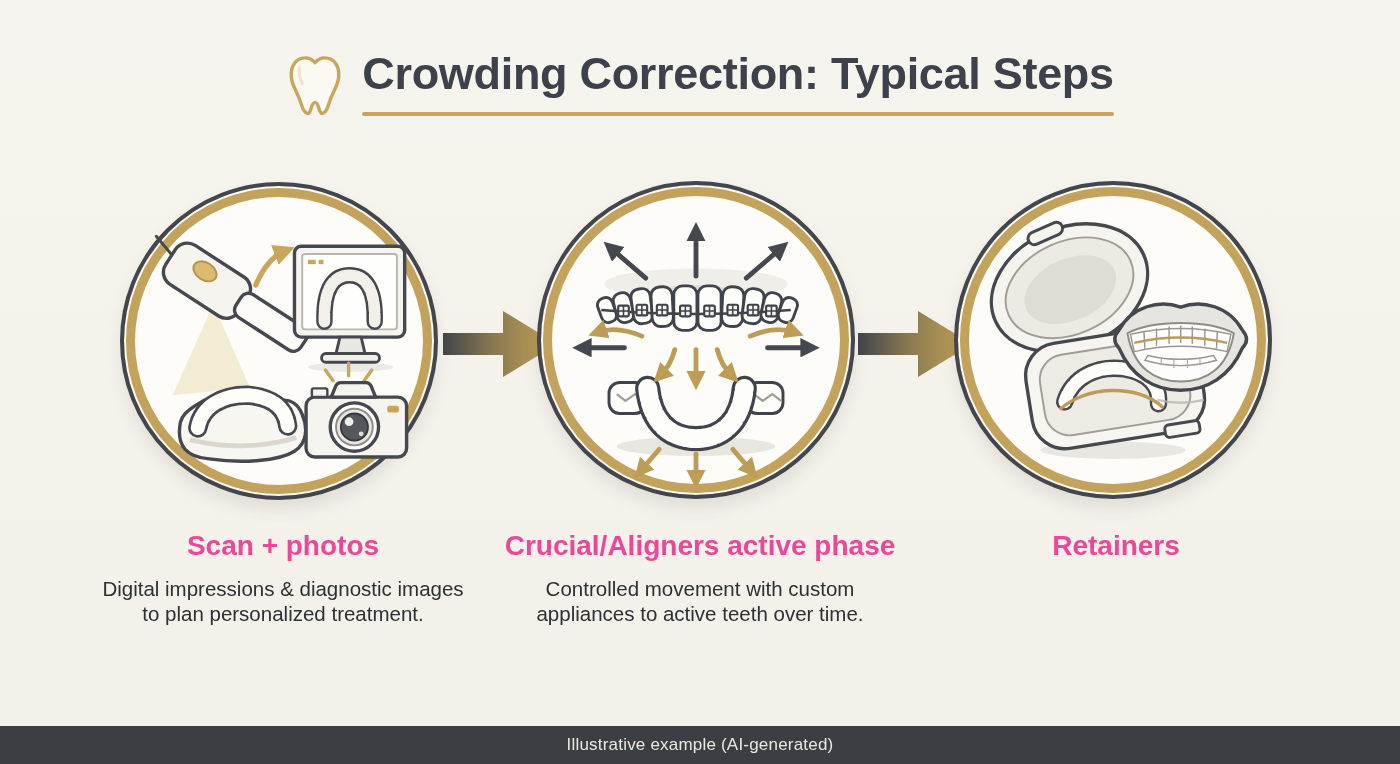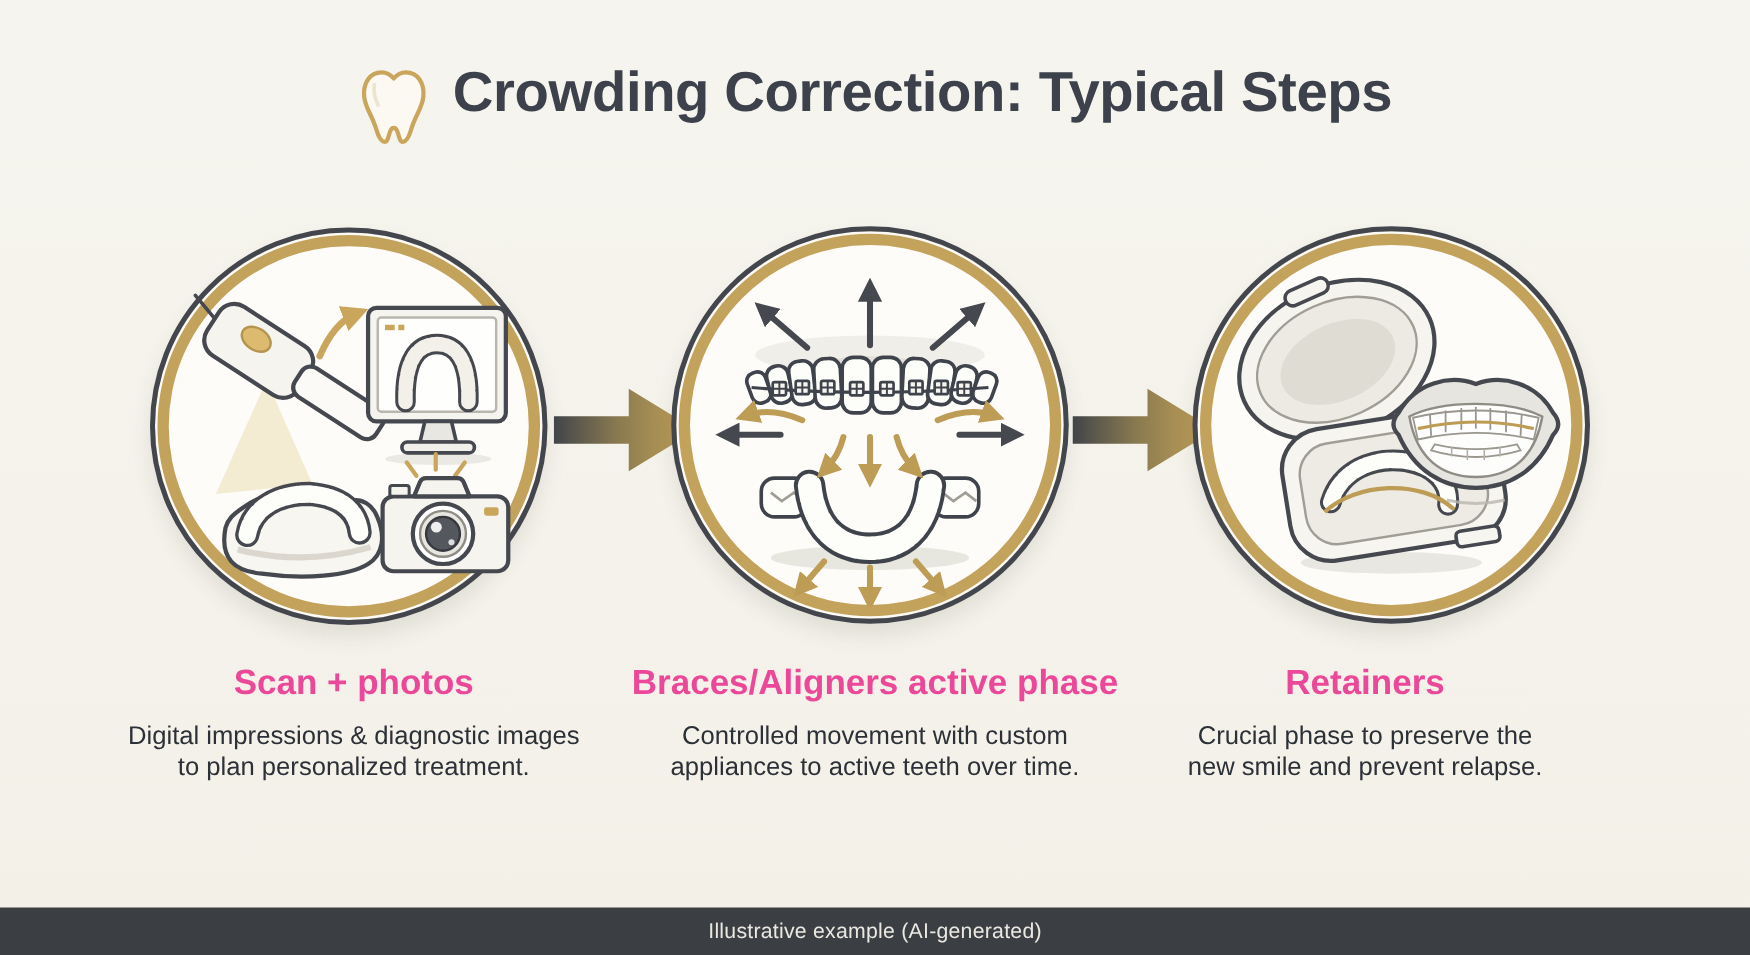--- a/index.html
+++ b/index.html
@@ -7,21 +7,21 @@
   body {
     position:relative;
     font-family:"Liberation Sans", sans-serif;
     background:linear-gradient(180deg,#f5f4ee 0%,#f4f2ea 60%,#f2f0e7 100%);
   }
 
   
   .header { position:absolute; top:48px; left:0; width:100%;
             display:flex; justify-content:center; align-items:flex-start; gap:18px; }
   .tooth-icon-wrap { margin-top:4px; }
-  .title-col { display:flex; }
+  .title-col { display:flex; flex-direction:column; }
   h1.title { font-size:45px; font-weight:700; color:#3d414c; letter-spacing:-0.3px; white-space:nowrap; }
   .title-underline { width:100%; height:4px; background:#c7a65f; margin-top:12px; border-radius:2px; }
 
   
   .circle { position:absolute; width:318px; height:318px; border-radius:50%;
             background:#fdfcf9; border:4px solid #43464c;
             box-shadow: inset 0 0 0 2px #fbfaf6, inset 0 0 0 11px #c3a25c, 0 10px 16px rgba(70,65,45,0.10); }
   .circle svg { position:absolute; left:10px; top:10px; width:290px; height:290px; }
   #circle-1 { left:120px; top:182px; }
   #circle-2 { left:537px; top:181px; }
@@ -30,21 +30,21 @@
   
   .connector { position:absolute; top:302px; width:118px; height:84px; z-index:0; }
   #connector-1 { left:443px; }
   #connector-2 { left:858px; }
   .circle { z-index:1; }
 
   
   .step-text { position:absolute; top:530px; width:460px; text-align:center; }
   #step-text-1 { left:53px; }
   #step-text-2 { left:470px; }
-  #step-text-3 { left:862px; }
+  #step-text-3 { left:886px; }
   .step-heading { font-size:28px; font-weight:700; color:#ec4899; white-space:nowrap; margin-bottom:15px; }
   .step-desc { font-size:20.5px; line-height:1.2; color:#2c3037; margin:0 auto; }
   #step-text-1 .step-desc { max-width:372px;margin-left:44px; }
   #step-text-2 .step-desc { max-width:344px; }
   #step-text-3 .step-desc { max-width:300px; }
 
   
   .footer { position:absolute; left:0; bottom:0; width:100%; height:38px;
             background:#3b3e43; display:flex; align-items:center; justify-content:center; }
   .footer-text { color:#eae8e1; font-size:17px; letter-spacing:0.2px; }
@@ -268,23 +268,22 @@
       <path d="M196,212 Q220,218 244,212" stroke="#b9b6ae" stroke-width="2.5" fill="none" opacity="0.8"></path>
     </g>
   </svg>
 </div>
 
 <div class="step-text" id="step-text-1">
   <div class="step-heading">Scan + photos</div>
   <p class="step-desc">Digital impressions &amp; diagnostic images to plan personalized treatment.</p>
 </div>
 <div class="step-text" id="step-text-2">
-  <div class="step-heading">Braces/Aligners active phase</div>
+  <div class="step-heading">Crucial/Aligners active phase</div>
   <p class="step-desc">Controlled movement with custom appliances to active teeth over time.</p>
 </div>
 <div class="step-text" id="step-text-3">
   <div class="step-heading">Retainers</div>
-  <p class="step-desc">Crucial phase to preserve the new smile and prevent relapse.</p>
 </div>
 
 <div class="footer">
   <span class="footer-text">Illustrative example (AI-generated)</span>
 </div>
 
 </body></html>

